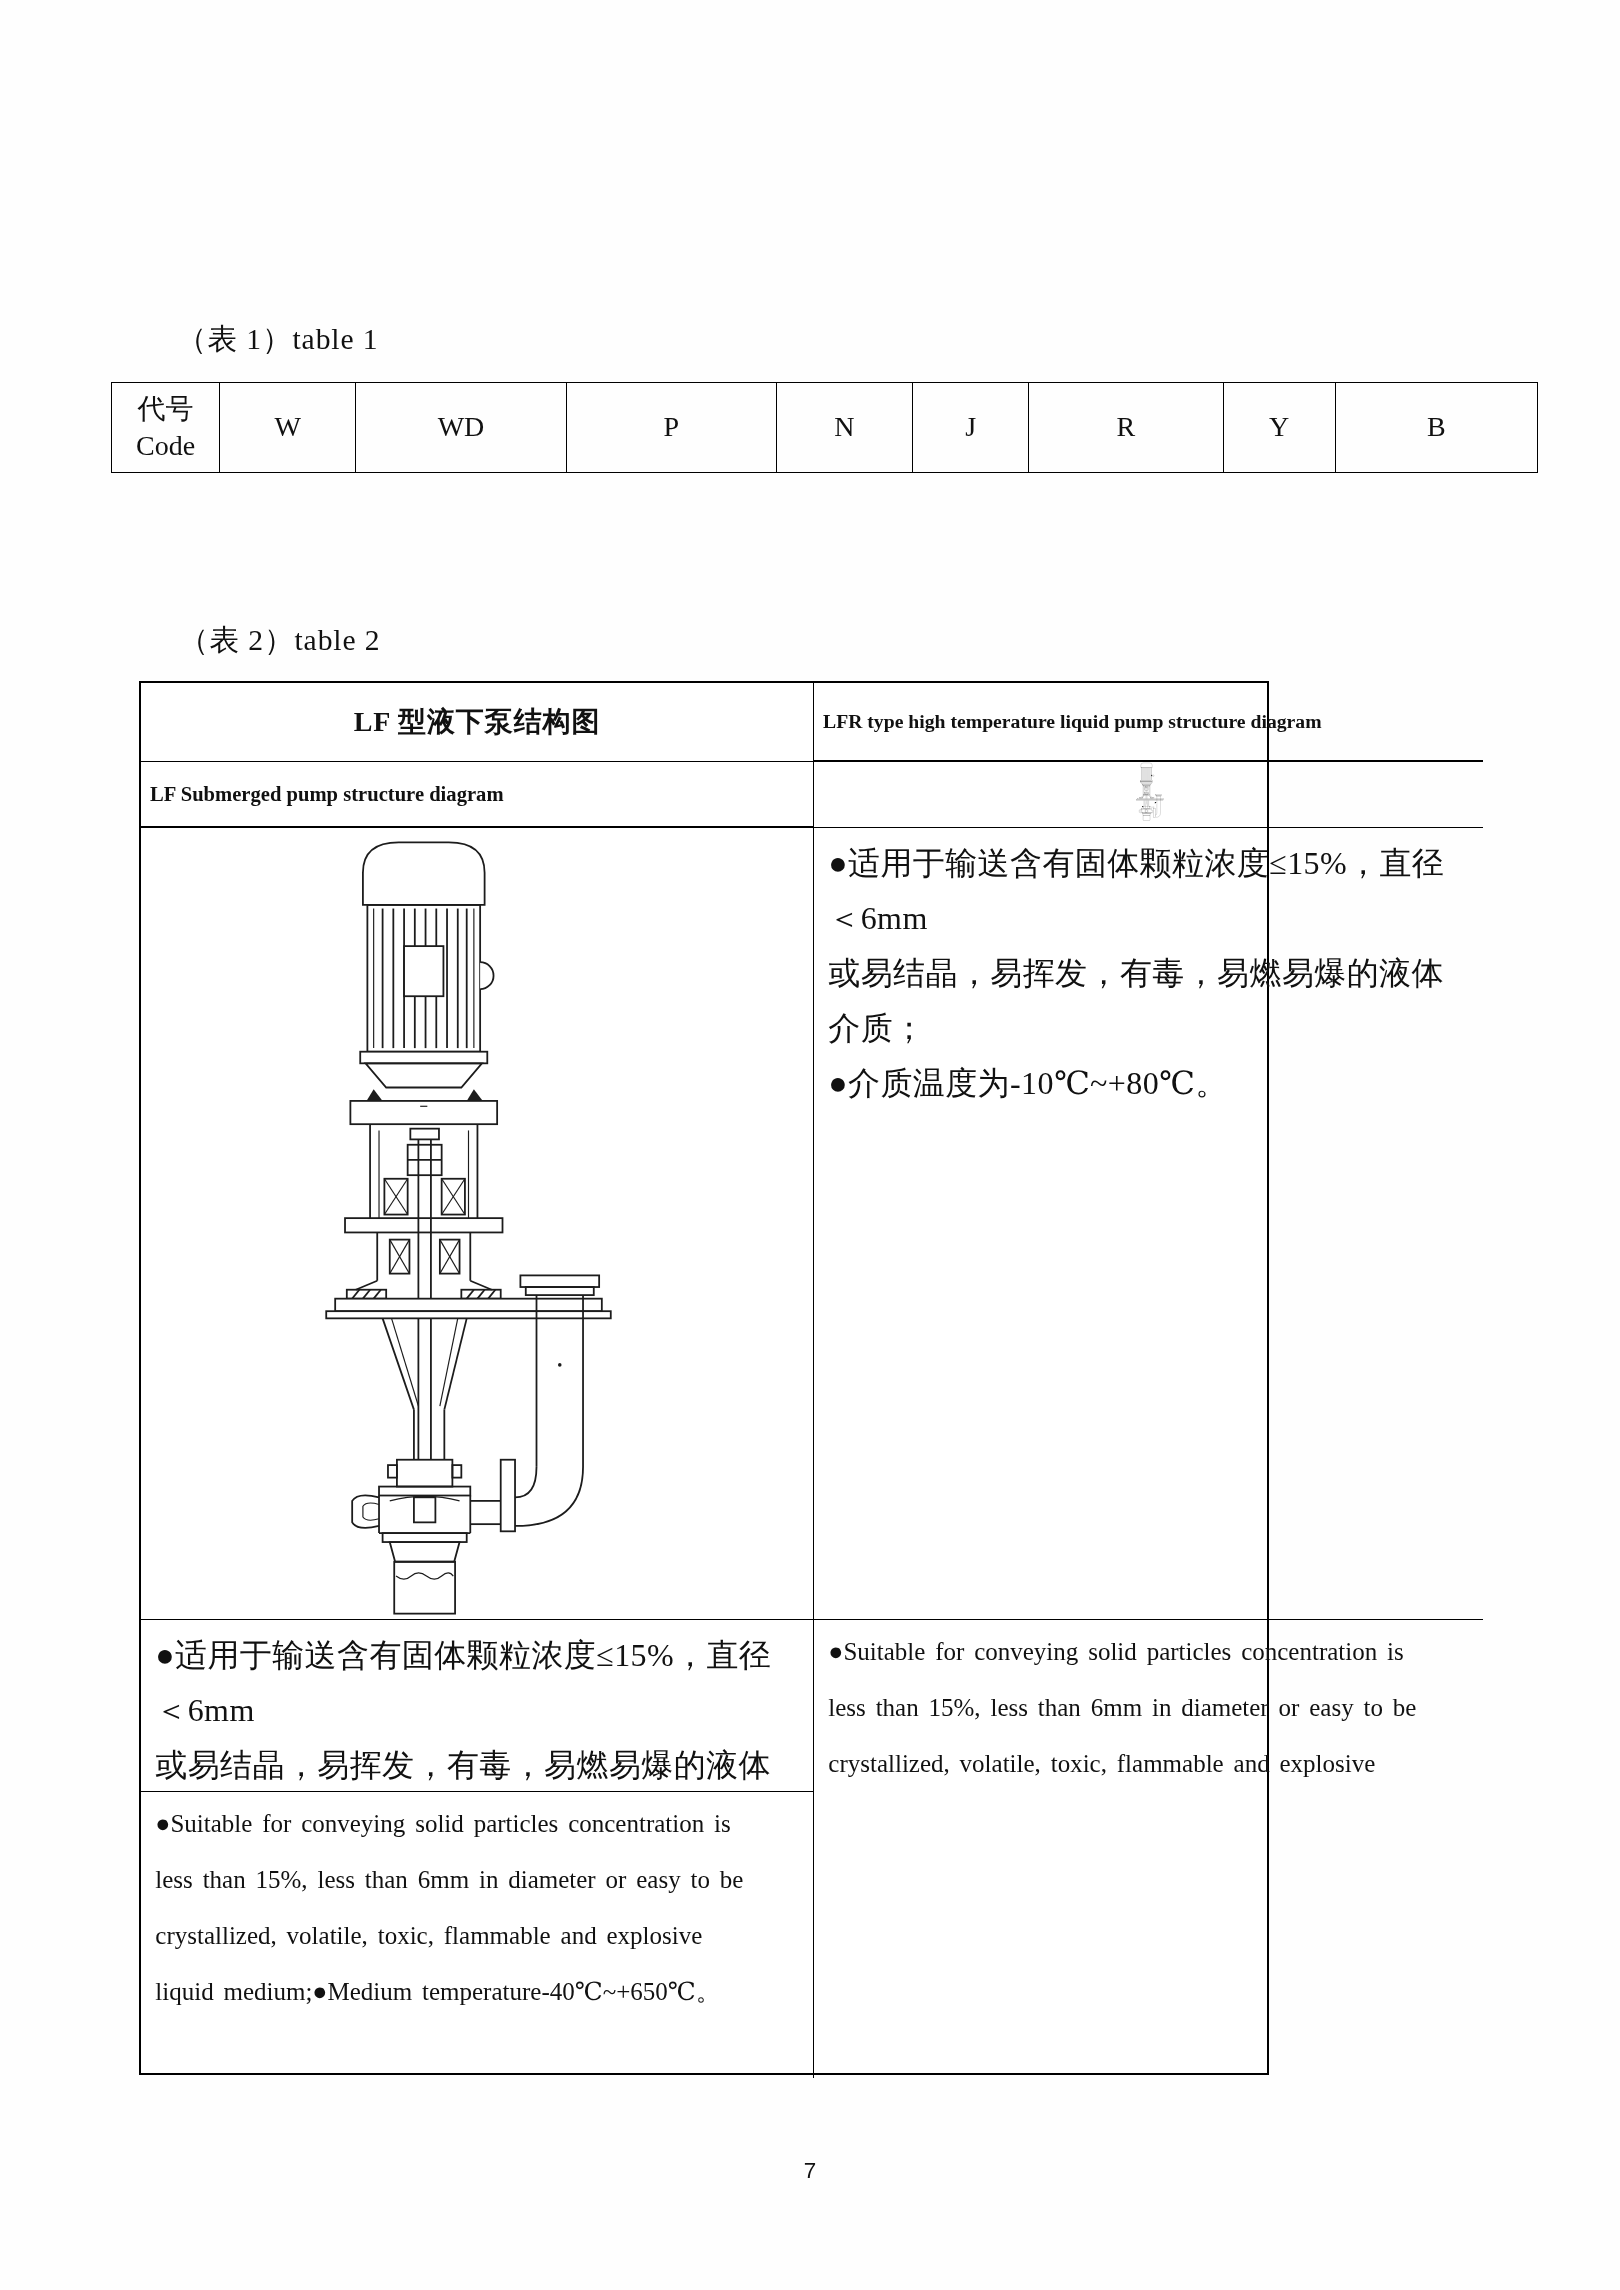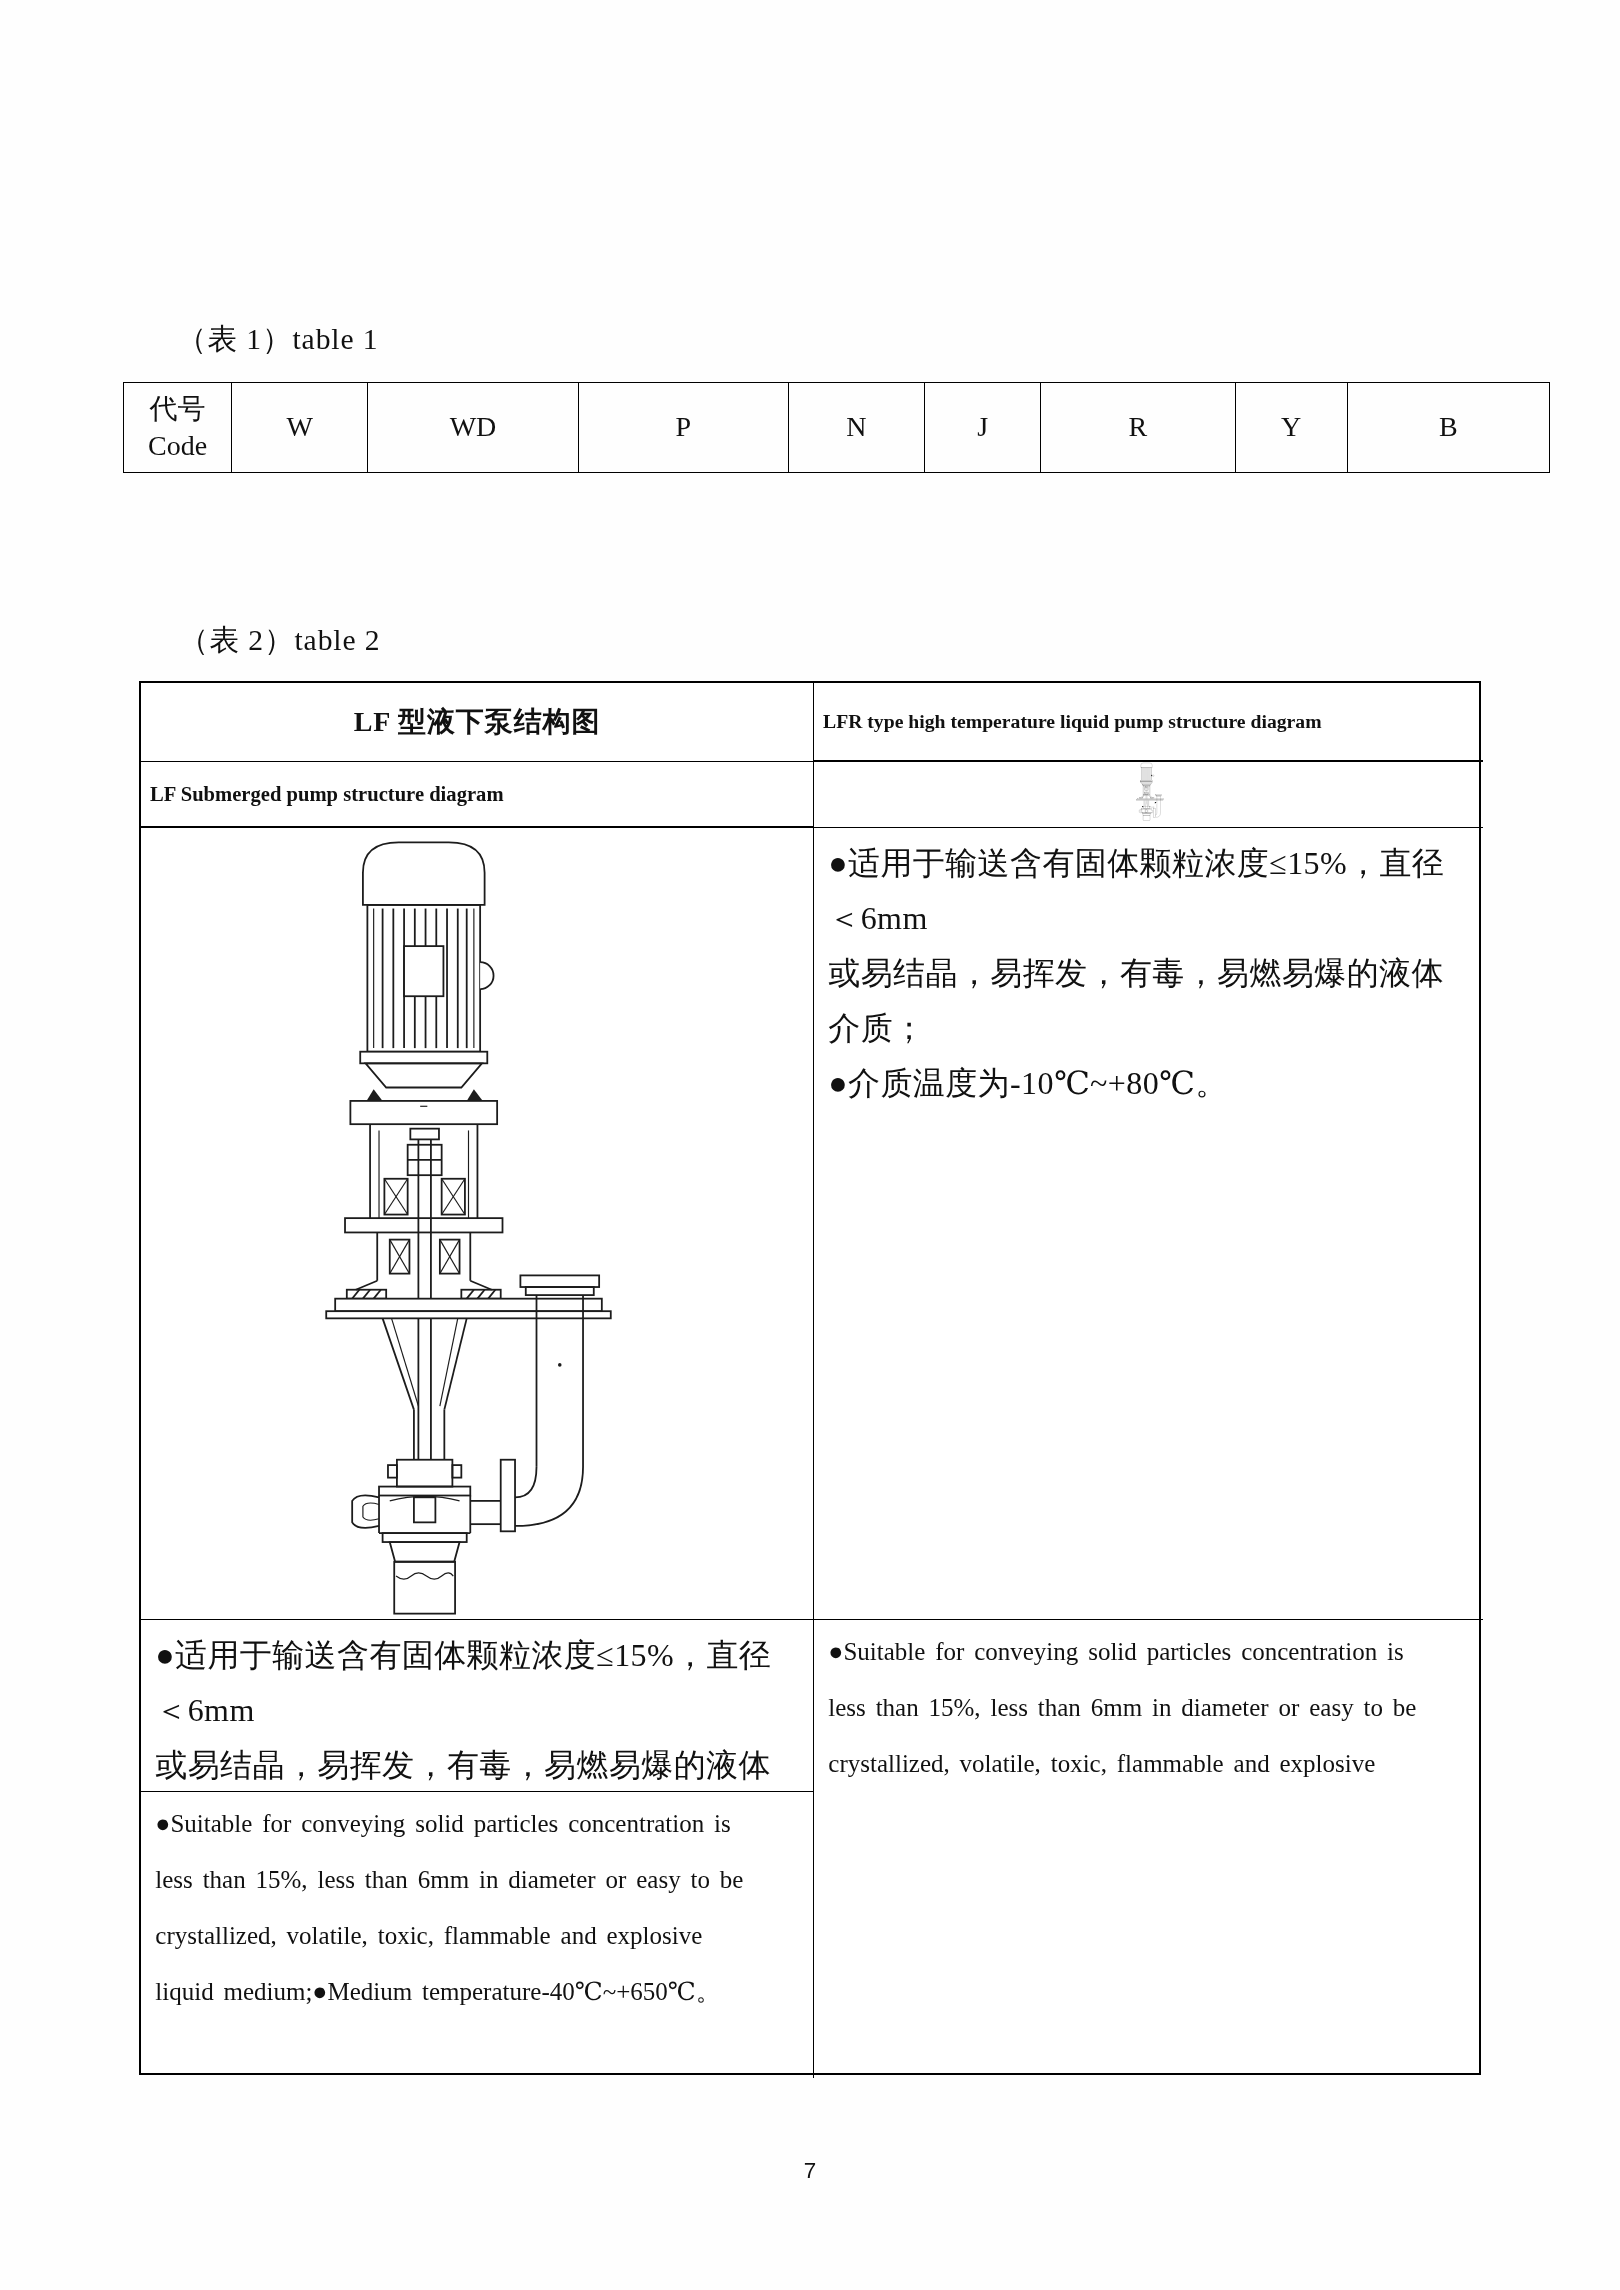--- a/index.html
+++ b/index.html
@@ -11,34 +11,34 @@
   .abs{position:absolute;}
   .page-title{
     left:167px;top:217px;font-size:37px;font-weight:bold;letter-spacing:0.9px;
   }
   .caption{font-size:29.6px;letter-spacing:0.9px;}
   .cap1{left:177px;top:319px;}
   .cap2{left:179px;top:620px;}
 
   
   table.t1{
-    position:absolute;left:123px;top:382px;border-collapse:collapse;
+    position:absolute;left:111px;top:382px;border-collapse:collapse;
     table-layout:fixed;width:1427px;
   }
   table.t1 td{
     border:1.8px solid #000;text-align:center;vertical-align:middle;
     font-size:28px;line-height:1.35;white-space:pre-line;padding:1.8px 3.6px;
   }
   table.t1 tr.r1 td{height:85px;}
   table.t1 tr.r2 td{height:131px;}
   table.t1 td.ta-left{text-align:left;padding-left:9px;}
 
   
   .t2{
-    left:139px;top:681px;width:1342px;height:1394px;
+    left:139px;top:681px;width:1130px;height:1394px;
     display:grid;grid-template-columns:673px 669px;
     grid-template-rows:79px 66px 792px 172px 286px;
     border:2.7px solid #000;box-sizing:border-box;background:#fff;
   }
   .t2 > div{border-right:1.8px solid #000;border-bottom:1.8px solid #000;box-sizing:border-box;overflow:hidden;}
   .t2 > div:nth-child(2n){border-right:none;}
   .t2 > div.rowlast{border-bottom:none;}
   .cell-title{
     display:flex;align-items:center;justify-content:center;
     font-size:28px;font-weight:bold;letter-spacing:0.9px;

